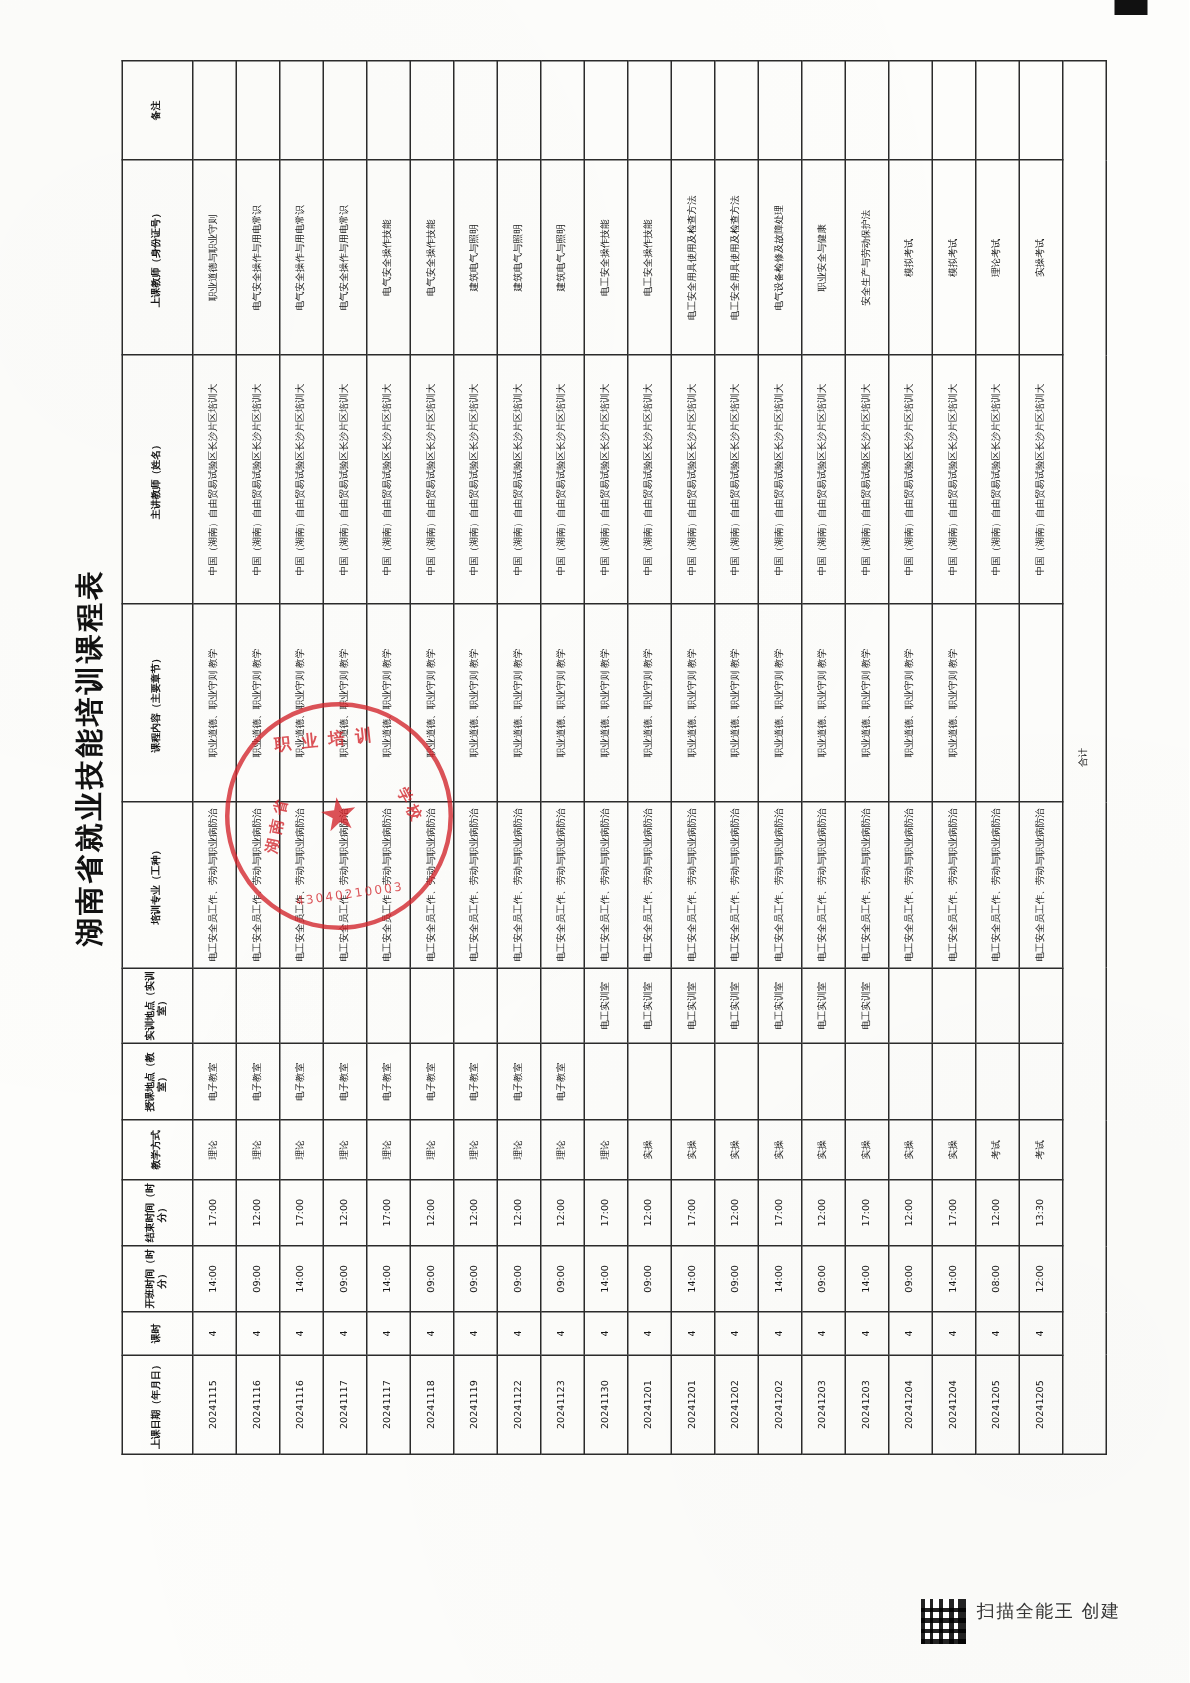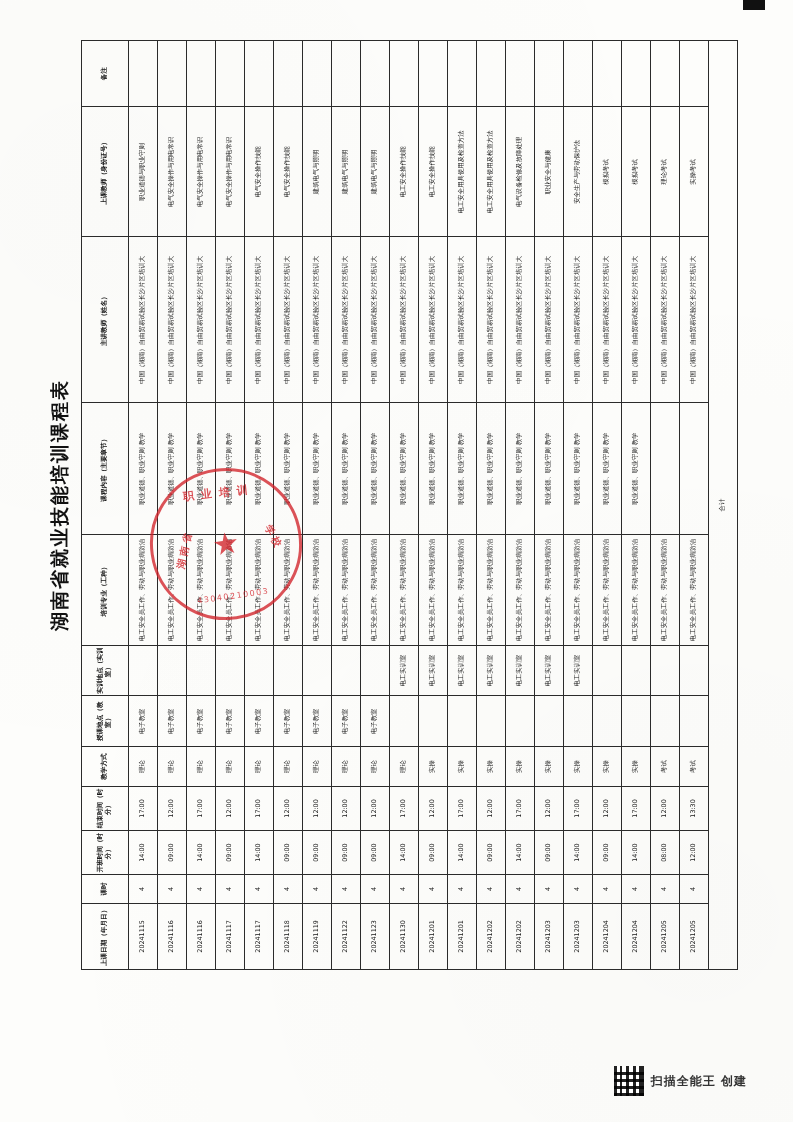--- a/index.html
+++ b/index.html
@@ -179,23 +179,21 @@
   }
   .seal .seal-side-l { left: 12px; transform: translateY(-50%) rotate(-70deg); }
   .seal .seal-side-r { right: 12px; transform: translateY(-50%) rotate(70deg); }
 
   
   .scan-footer {
     position: absolute;
     right: 46px;
     bottom: 26px;
     display: flex;
-    align-items: center;
     gap: 7px;
-    font-weight: bold;
   }
   .qr {
     width: 30px;
     height: 30px;
     background:
       linear-gradient(90deg, #222 0 3px, transparent 3px 6px, #222 6px 8px, transparent 8px 12px, #222 12px 15px, transparent 15px 19px, #222 19px 22px, transparent 22px 25px, #222 25px 30px),
       linear-gradient(0deg, #222 0 3px, transparent 3px 7px, #222 7px 10px, transparent 10px 14px, #222 14px 17px, transparent 17px 21px, #222 21px 24px, transparent 24px 30px);
     background-blend-mode: multiply;
     background-color: #fff;
   }

